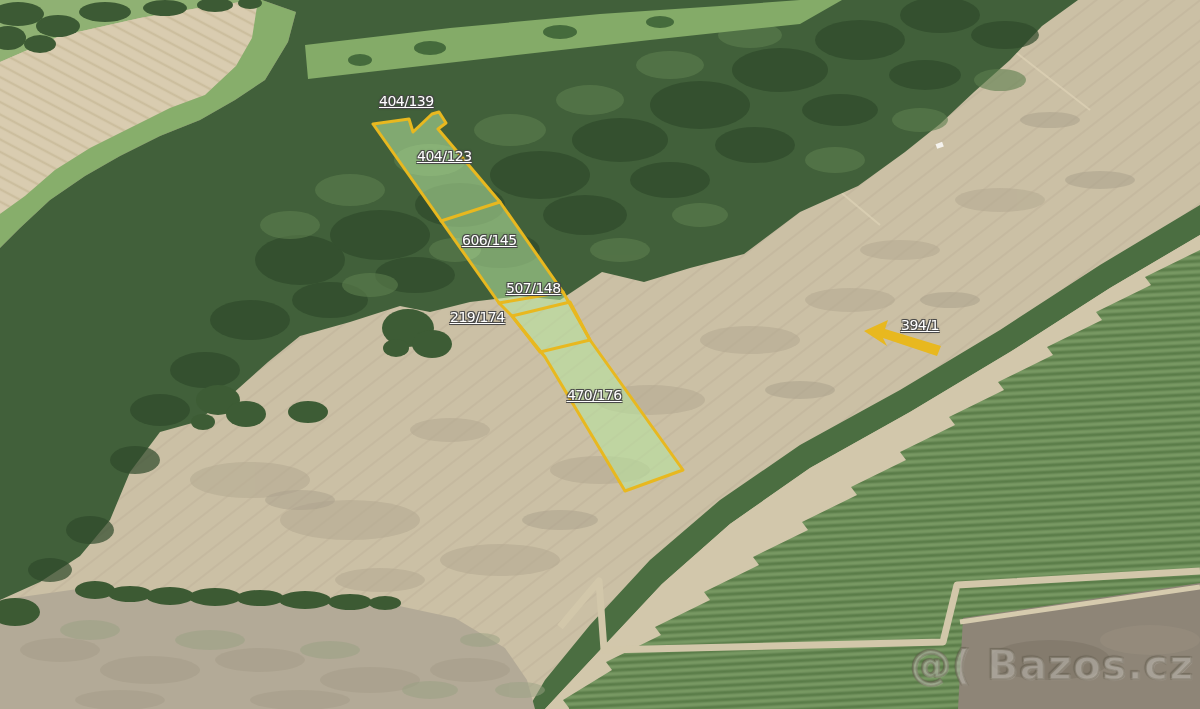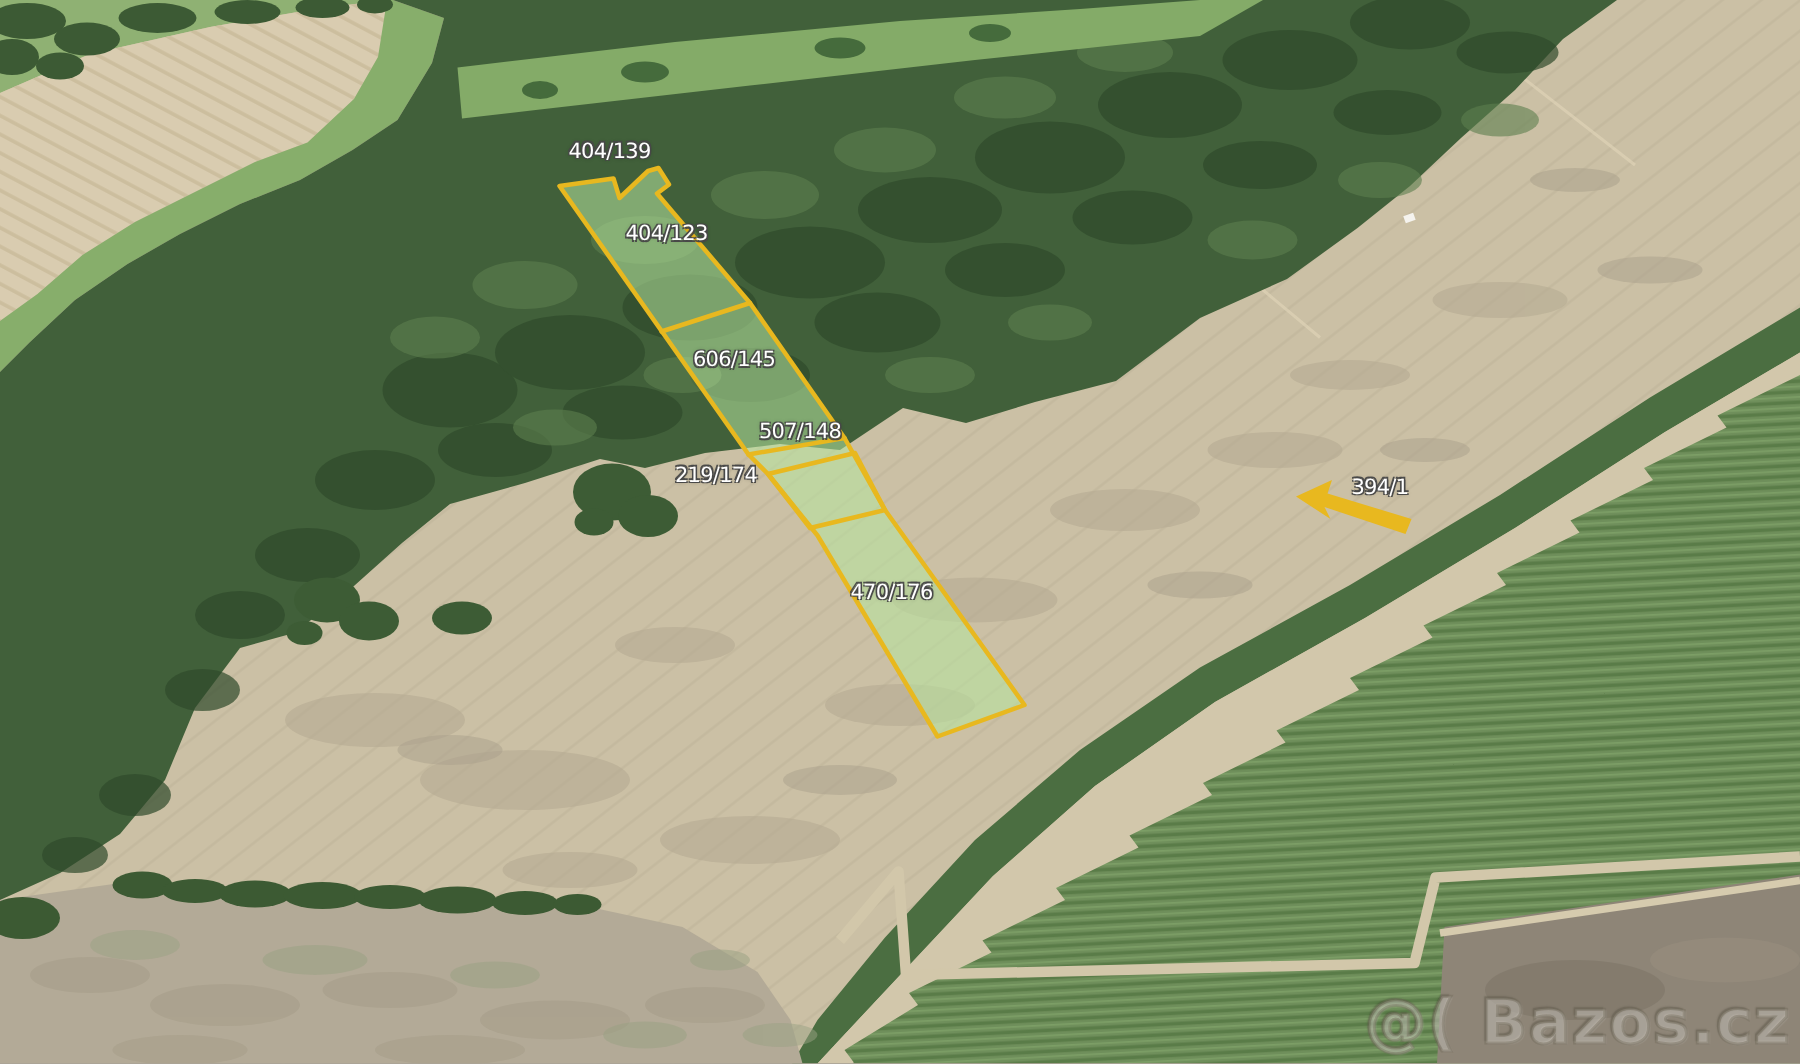--- a/index.html
+++ b/index.html
@@ -11,23 +11,24 @@
   .parcel-label{
     position:absolute;
     font:14px "DejaVu Sans",sans-serif;
     letter-spacing:-0.5px;
     color:#ffffff;
     white-space:nowrap;
     text-shadow:-1px -1px 0 rgba(72,72,72,.95), 1px -1px 0 rgba(72,72,72,.95),
                 -1px 1px 0 rgba(72,72,72,.95), 1px 1px 0 rgba(72,72,72,.95),
                 0 0 3px rgba(0,0,0,.35);
     z-index:5;
+    text-decoration:underline;
   }
   .watermark{
-    position:absolute;right:6px;bottom:4px;
+    position:absolute;right:6px;bottom:20px;
     font:bold 41px "DejaVu Sans",sans-serif;
     letter-spacing:1px;
     color:rgba(215,210,198,.30);
     -webkit-text-stroke:2px rgba(115,108,94,.45);
     text-shadow:1px 1px 1px rgba(255,255,255,.22), -1px -1px 1px rgba(55,50,40,.28);
     z-index:6;
   }
 </style>
 </head>
 <body>

